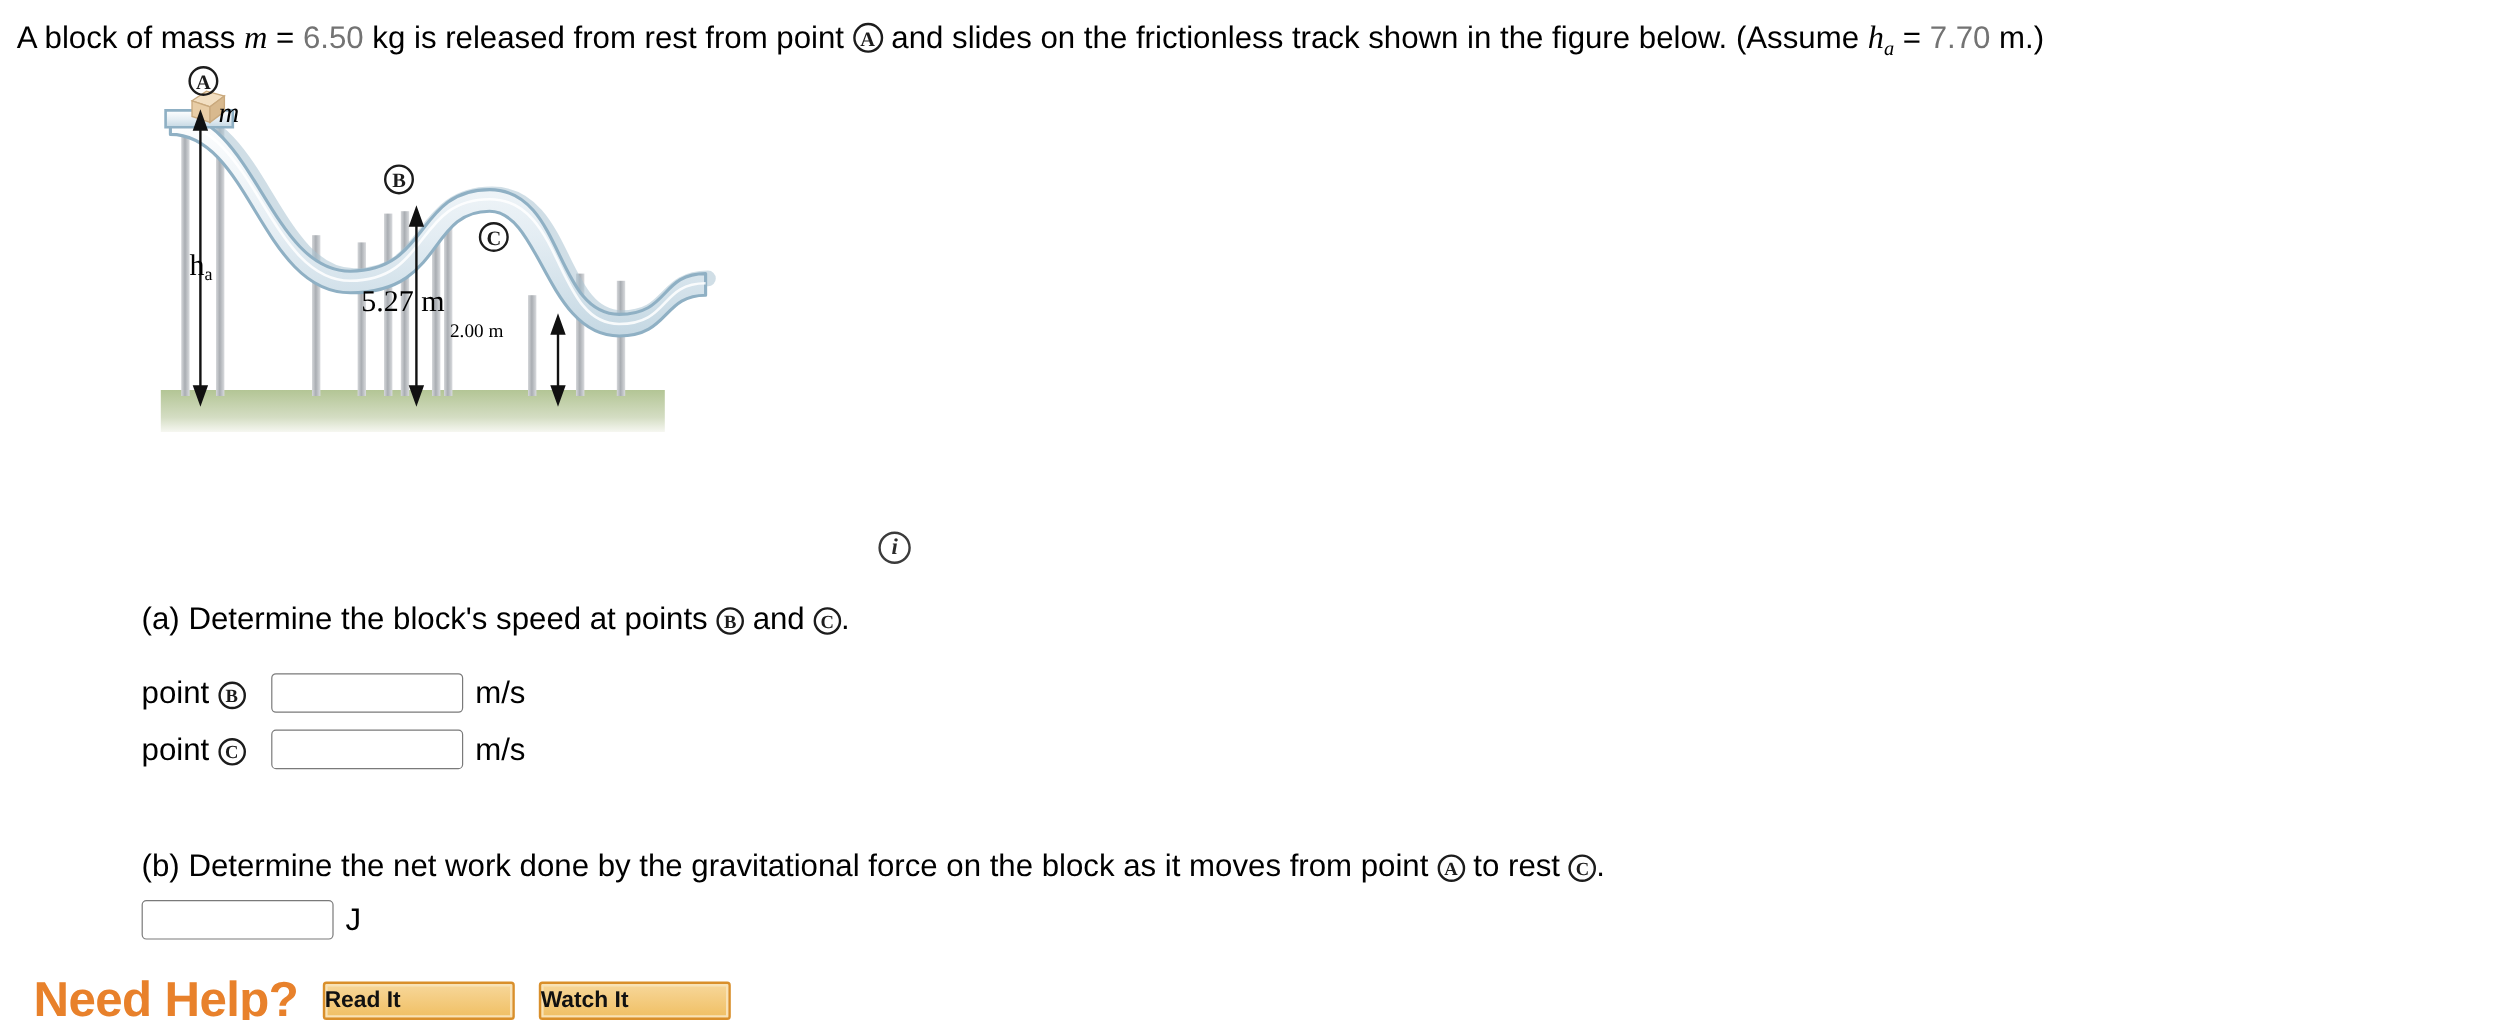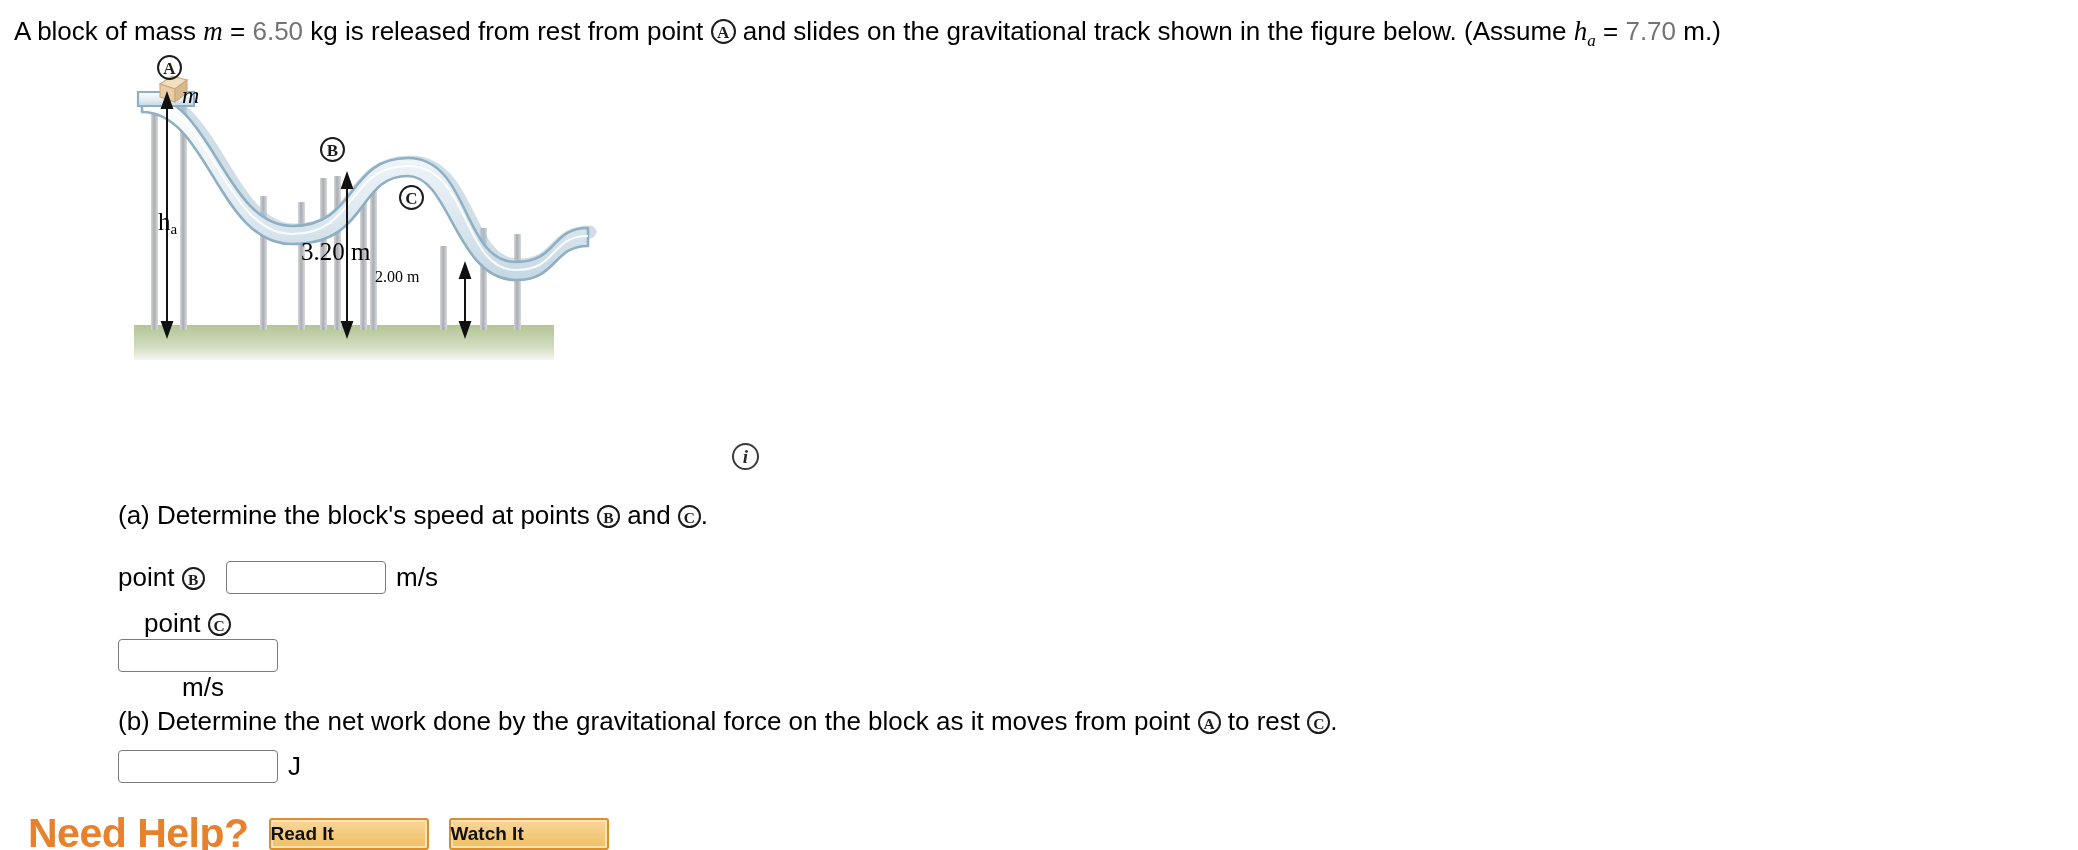--- a/index.html
+++ b/index.html
@@ -109,21 +109,21 @@
     background: #ffffff;
     box-sizing: border-box;
     font-size: 20px;
     font-family: "Liberation Sans", sans-serif;
     padding: 0 6px;
     outline: none;
   }
   .unit { margin-left: 10px; }
 
   #row-b { left: 118px; top: 561px; }
-  #row-c { left: 118px; top: 608px; flex-direction: column; }
+  #row-c { left: 118px; top: 608px; }
 
   
   .part-b-label {
     position: absolute;
     left: 118px;
     top: 706px;
     font-size: 26px;
     white-space: nowrap;
   }
   #row-j {
@@ -166,21 +166,21 @@
     padding: 0;
   }
   .fig-label {
     font-family: "Liberation Serif", serif;
   }
 </style>
 </head>
 <body>
 
 <div class="stem">
-  <span>A block of mass </span><span class="ital">m</span><span> = </span><span class="red">6.50</span><span> kg is released from rest from point </span><span class="circ">A</span><span> and slides on the gravitational track shown in the figure below. (Assume </span><span class="ital">h</span><span class="sub">a</span><span> = </span><span class="red">7.70</span><span> m.)</span>
+  <span>A block of mass </span><span class="ital">m</span><span> = </span><span class="red">6.50</span><span> kg is released from rest from point </span><span class="circ">A</span><span> and slides on the frictionless track shown in the figure below. (Assume </span><span class="ital">h</span><span class="sub">a</span><span> = </span><span class="red">7.70</span><span> m.)</span>
 </div>
 
 <div id="figure">
   <svg width="680" height="430" viewBox="0 0 680 430" xmlns="http://www.w3.org/2000/svg">
     <defs>
       <linearGradient id="gTrack" x1="0" y1="0" x2="0" y2="1">
         <stop offset="0%" stop-color="#ffffff"></stop>
         <stop offset="55%" stop-color="#e4edf3"></stop>
         <stop offset="100%" stop-color="#c5d8e3"></stop>
       </linearGradient>
@@ -260,21 +260,21 @@
   <div style="position:absolute; left:279px; top:135px;">
     <span class="circ">C</span>
   </div>
 
   <div class="fig-label" style="position:absolute; left:62px; top:32px; font-size:24px; font-style:italic;">m</div>
 
   <div class="fig-label" style="position:absolute; left:38px; top:158px; font-size:25px; ">
     <span>h</span><span style="font-size:15px; vertical-align:-4px;">a</span>
   </div>
 
-  <div class="fig-label" style="position:absolute; left:181px; top:188px; font-size:25px;">3.20 m</div>
+  <div class="fig-label" style="position:absolute; left:181px; top:188px; font-size:25px;">5.27 m</div>
 
   <div class="fig-label" style="position:absolute; left:255px; top:218px; font-size:16px;">2.00 m</div>
 </div>
 
 <div class="info-btn">i</div>
 
 <div class="part-a-label">
   <span>(a) Determine the block's speed at points </span><span class="circ sm">B</span><span> and </span><span class="circ sm">C</span><span>.</span>
 </div>
 

